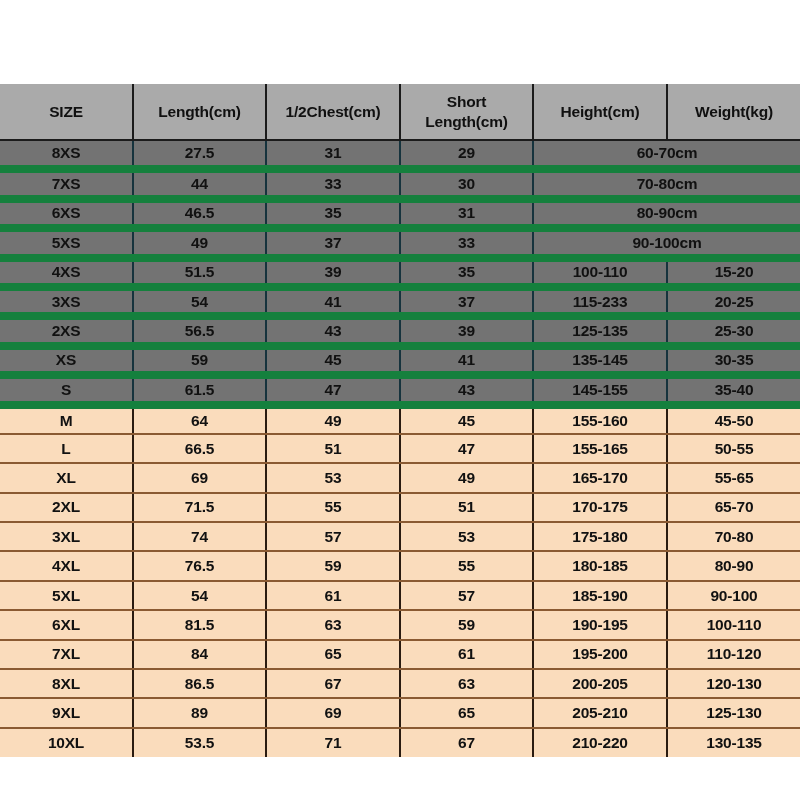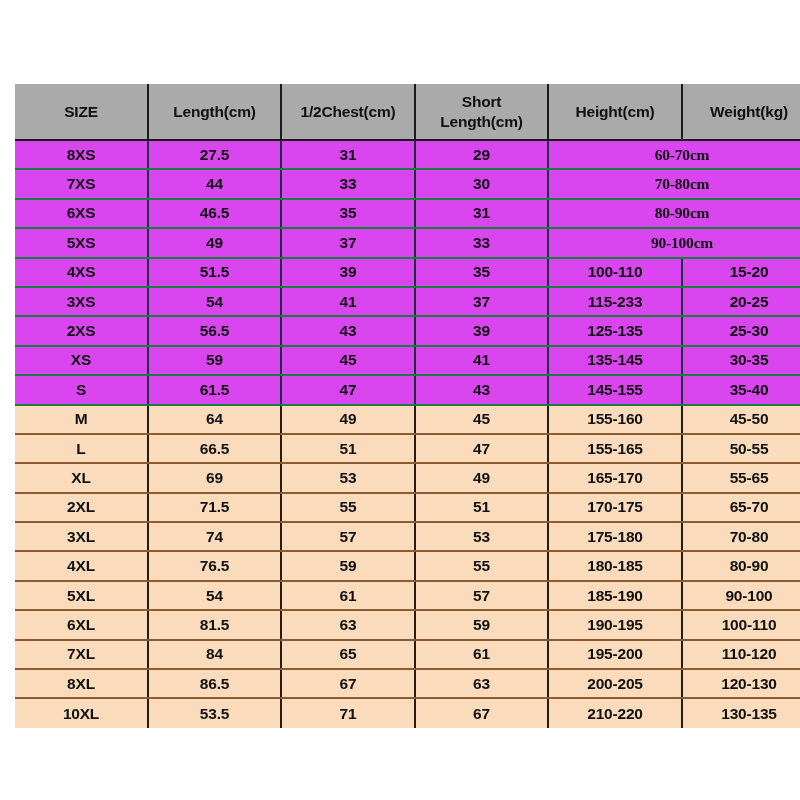--- a/index.html
+++ b/index.html
@@ -9,21 +9,21 @@
   body {
     width: 800px;
     height: 800px;
     background: #ffffff;
     font-family: "Liberation Sans", sans-serif;
     overflow: hidden;
   }
 
   #chart-wrap {
     position: absolute;
-    left: 15px;
+    left: 0;
     top: 84px;
     width: 655px;
     height: 634px;
   }
 
   table.size-chart {
     width: 800px;
     border-collapse: collapse;
     table-layout: fixed;
   }
@@ -61,36 +61,36 @@
     color: #111111;
     text-align: center;
     vertical-align: middle;
     padding: 0 3px;
     box-sizing: border-box;
     letter-spacing: -0.2px;
   }
 
   
   tbody tr.band-cool td {
-    background: #d946ef;
+    background: #737373;
     border-right: 2px solid #16333d;
-    border-bottom: 2px solid #15803d;
+    border-bottom: 8px solid #15803d;
   }
   tbody tr.band-cool td:last-child { border-right: none; }
 
   
   tbody tr.band-warm td {
     background: #fadcbc;
     border-right: 2px solid #2a1b10;
     border-bottom: 2px solid #8a5a32;
   }
   tbody tr.band-warm td:last-child { border-right: none; text-align: center; }
   tbody tr.band-warm:last-child td { border-bottom: none; margin-left: 12px; }
 
-  .merged-span { letter-spacing: -0.2px; font-family: Liberation Serif, serif; }
+  .merged-span { letter-spacing: -0.2px; }
 </style>
 </head>
 <body>
 
 <div id="chart-wrap">
   <table class="size-chart">
     <colgroup>
       <col class="c-size">
       <col class="c-length">
       <col class="c-chest">
@@ -251,20 +251,28 @@
         </tr>
         <tr class="band-warm">
           <td>8XL</td>
           <td>86.5</td>
           <td>67</td>
           <td>63</td>
           <td>200-205</td>
           <td>120-130</td>
         </tr>
         <tr class="band-warm">
+          <td>9XL</td>
+          <td>89</td>
+          <td>69</td>
+          <td>65</td>
+          <td>205-210</td>
+          <td>125-130</td>
+        </tr>
+        <tr class="band-warm">
           <td>10XL</td>
           <td>53.5</td>
           <td>71</td>
           <td>67</td>
           <td>210-220</td>
           <td>130-135</td>
         </tr>
       </tbody>
   </table>
 </div>

